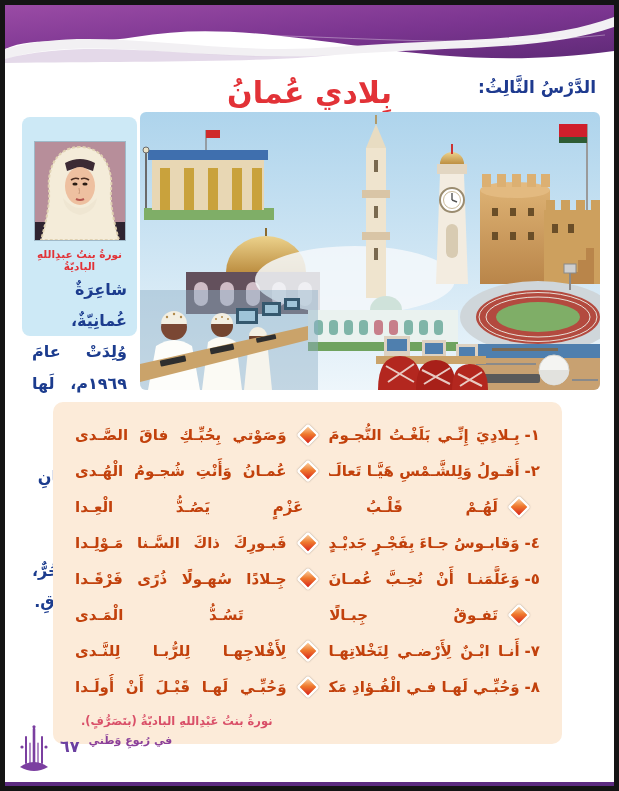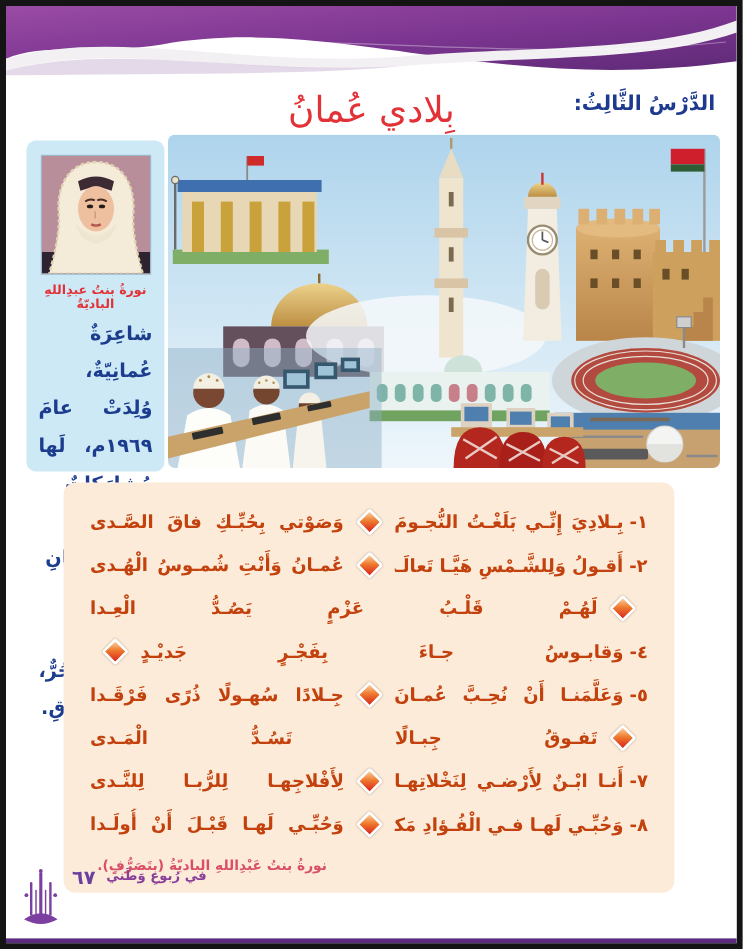--- a/index.html
+++ b/index.html
@@ -9,27 +9,27 @@
     font-family:"DejaVu Sans",sans-serif; direction:rtl;
   }
   
   .header-wave{position:absolute; top:0; left:0; width:609px; height:58px;}
   .lesson-label{
     position:absolute; top:72px; right:18px;
     font-size:17px; font-weight:bold; color:#1e3a8f; letter-spacing:.5px;margin-left:40px;
   }
   .page-title{
     position:absolute; top:70px; left:0; right:0; text-align:center;
-    font-size:30px; font-weight:normal; color:#e23237; margin:0;
+    font-size:30px; font-weight:bold; color:#e23237; margin:0;
   }
   
   .sidebar{
-    position:absolute; top:112px; left:17px; width:115px; height:276px;
+    position:absolute; top:112px; left:17px; width:115px; height:219px;
     background:#cde9f6; border-radius:8px; box-sizing:border-box;
-    padding:12px 7px 6px;
+    padding:24px 7px 6px;
   }
   .poet-photo{display:block; width:90px; height:98px; margin:0 auto; border:1px solid #9fb9c8;}
   .poet-name{
     margin:7px 0 2px; text-align:center; font-size:10.5px; font-weight:bold; color:#e23237;
   }
   .poet-bio{
     font-size:16px; line-height:1.95; color:#1c3c8e; font-weight:bold;
     text-align:justify; padding:0 3px;
   }
   
@@ -56,21 +56,21 @@
     transform:rotate(45deg); border:2px solid #fff; border-radius:2px;
     box-shadow:0 0 2px rgba(0,0,0,.35);
   }
   .attribution{
     position:absolute; left:28px; bottom:16px;
     font-size:11.5px; font-weight:bold; color:#d94f68; direction:rtl;text-align:center;
   }
   
   .footer{
     position:absolute; left:12px; bottom:10px; height:52px;
-    display:flex; flex-direction:row-reverse; align-items:flex-start; gap:9px;
+    display:flex; flex-direction:row-reverse; align-items:center; gap:9px;
   }
   .footer-ornament{display:block; width:34px; height:50px;}
   .page-number{font-size:16px; font-weight:bold; color:#6b3fa0; line-height:1; margin-bottom:6px;}
   .series-title{font-size:11px; font-weight:bold; color:#8a3f9a; line-height:1; margin-bottom:19px;}
   .bottom-line{position:absolute; left:0; right:0; bottom:0; height:4px; background:#5c2b80;}
 </style>
 </head>
 <body>
 
 <div class="page">
@@ -294,29 +294,30 @@
 
   <section class="poem-panel">
     <div class="verse-row">
       <div class="hemistich"><span class="vnum">١-</span><span>بِـلادِيَ إِنِّـي بَلَغْـتُ النُّجـومَ</span></div>
       <span class="diamond"></span>
       <div class="hemistich">وَصَوْتي بِحُبِّـكِ فاقَ الصَّـدى</div>
     </div>
     <div class="verse-row">
       <div class="hemistich"><span class="vnum">٢-</span><span>أَقـولُ وَلِلشَّـمْسِ هَيَّـا تَعالَـي</span></div>
       <span class="diamond"></span>
-      <div class="hemistich">عُمـانُ وَأَنْتِ شُمـوسُ الْهُـدى</div>
+      <div class="hemistich">عُمـانُ وَأَنْتِ شُجـومُ الْهُـدى</div>
     </div>
     <div class="verse-row">
       <span class="diamond"></span>
       <div class="hemistich">لَهُـمْ قَلْـبُ عَزْمٍ يَصُـدُّ الْعِـدا</div>
     </div>
     <div class="verse-row">
       <div class="hemistich"><span class="vnum">٤-</span><span>وَقابـوسُ جـاءَ بِفَجْـرٍ جَديْـدٍ</span></div>
       <span class="diamond"></span>
+      <div class="hemistich">فَبـورِكَ ذاكَ السَّـنا مَـوْلِـدا</div>
     </div>
     <div class="verse-row">
       <div class="hemistich"><span class="vnum">٥-</span><span>وَعَلَّمَنـا أَنْ نُحِـبَّ عُمـانَ</span></div>
       <span class="diamond"></span>
       <div class="hemistich">جِـلادًا سُهـولًا ذُرًى فَرْقَـدا</div>
     </div>
     <div class="verse-row">
       <span class="diamond"></span>
       <div class="hemistich">تَفـوقُ جِبـالًا تَسُـدُّ الْمَـدى</div>
     </div>

